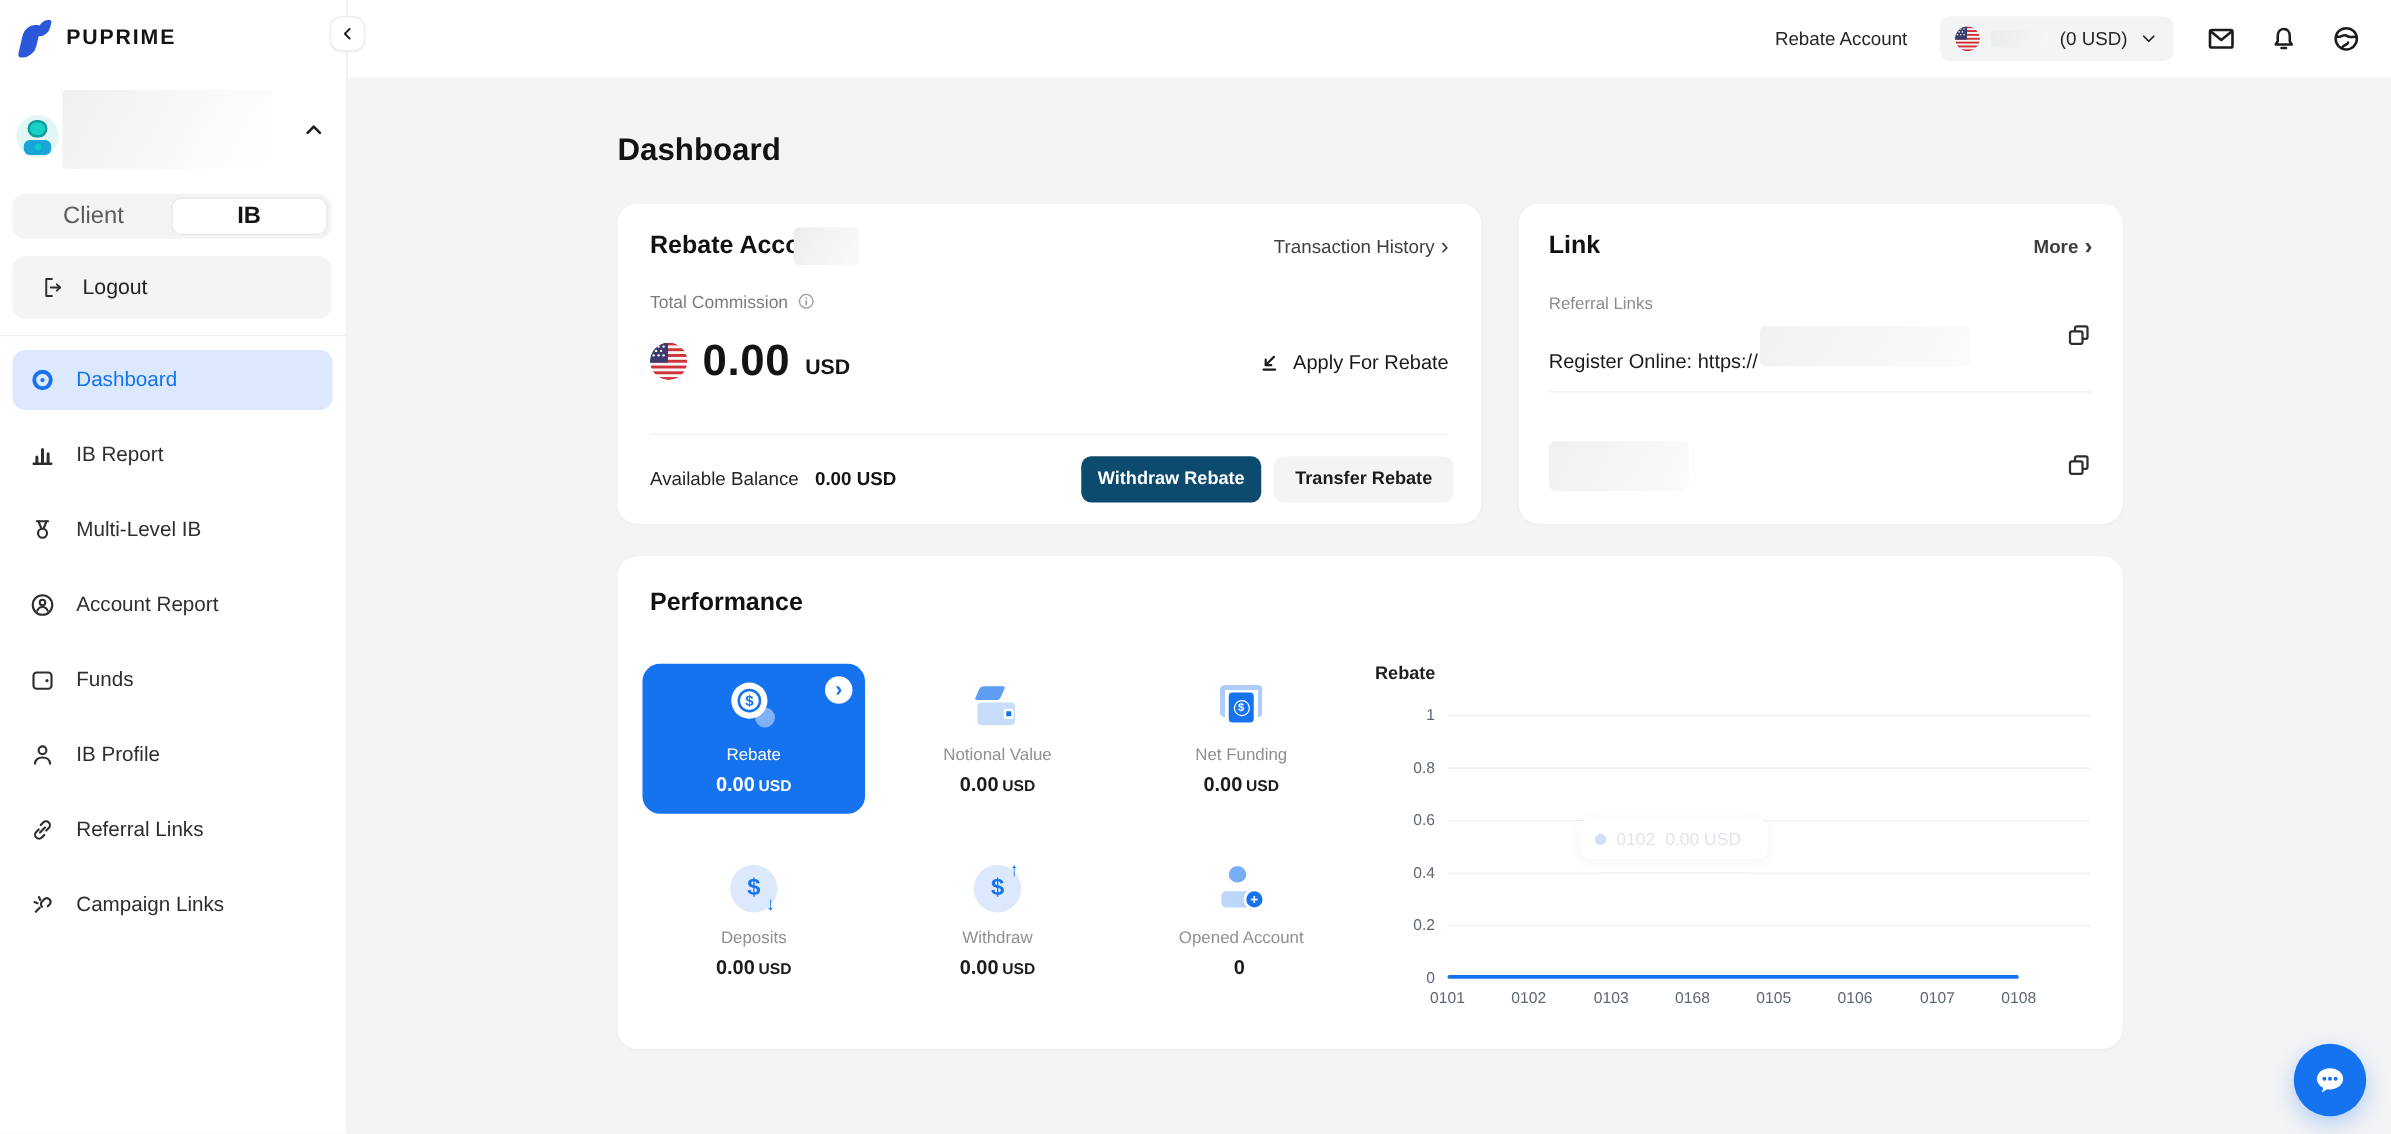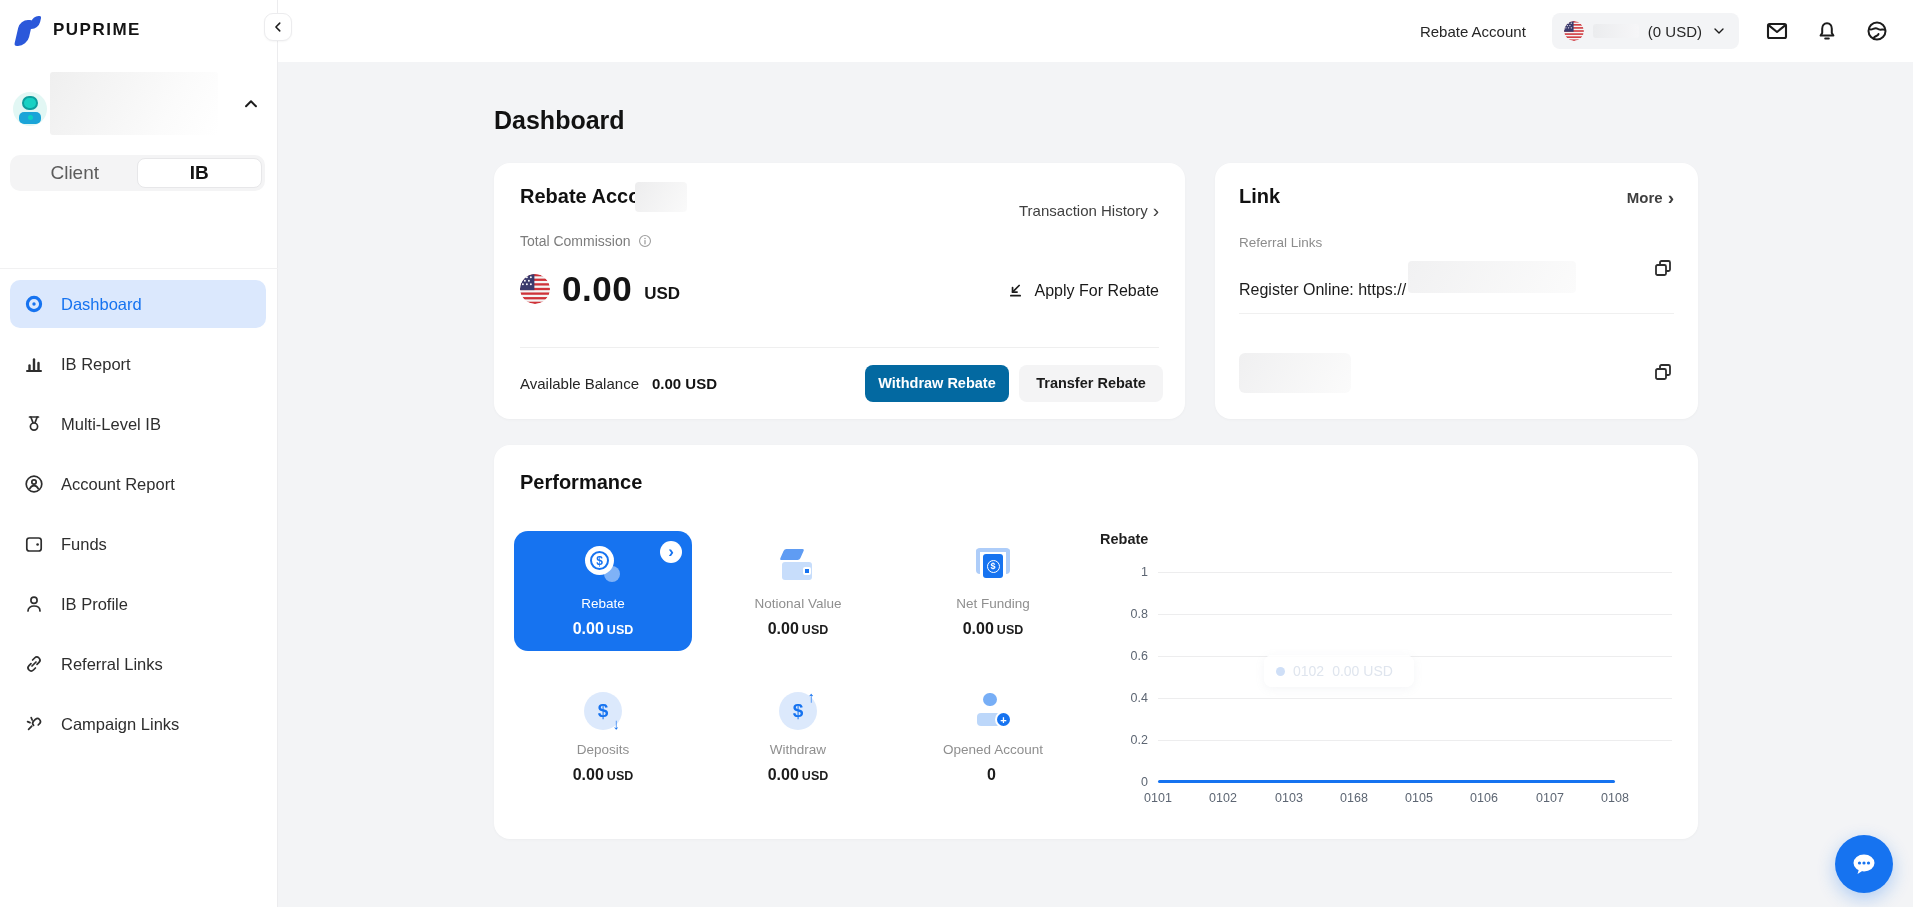--- a/index.html
+++ b/index.html
@@ -54,34 +54,34 @@
   .page-title { margin-top:44px; font-size:25px; font-weight:700; color:#121212; }
 
   .cards-row { margin-top:28px; display:flex; gap:30px; }
   .card { background:#fff; border-radius:16px; position:relative; box-shadow:0 1px 3px rgba(16,24,40,.03); }
   .rebate-card { width:691px; height:256px; }
   .link-card { width:483px; height:256px; }
 
   .rc-title { position:absolute; left:26px; top:22px; font-size:20px; font-weight:700; color:#111; }
   .redact-id { position:absolute; left:141px; top:19px; width:52px; height:30px; border-radius:4px; background:linear-gradient(120deg,#ededee,#fafafa); }
   .text-link { display:flex; align-items:center; gap:5px; font-size:15px; color:#3f3f3f; cursor:pointer; }
-  .rc-history { position:absolute; right:26px; top:39px;justify-content:space-between; }
+  .rc-history { position:absolute; right:26px; top:26px;justify-content:space-between; }
   .chev-glyph { font-size:19px; line-height:14px; color:#3f3f3f; }
   .rc-commission { position:absolute; left:26px; top:70px; display:flex; align-items:center; gap:7px; font-size:14px; color:#7c7c7c; }
   .rc-amount { position:absolute; left:26px; top:106px; display:flex; align-items:center; gap:12px; }
   .flag-lg { width:30px; height:30px; border-radius:50%; overflow:hidden; flex:0 0 auto; }
   .amt-big { font-size:35px; font-weight:700; color:#141414; letter-spacing:.5px; }
   .amt-cur { font-size:17px; font-weight:700; color:#141414; align-self:flex-end; margin-bottom:5px; }
   .rc-apply { position:absolute; right:26px; top:118px; display:flex; align-items:center; gap:9px; font-size:16px; color:#191919; cursor:pointer; }
   .rc-divider { position:absolute; left:26px; right:26px; top:184px; border-top:1px solid #efefef; }
   .rc-bottom { position:absolute; left:26px; right:22px; top:200px; height:40px; display:flex; align-items:center; }
   .avail-label { font-size:15px; color:#262626; }
   .avail-value { font-size:15px; font-weight:700; color:#141414; margin-left:13px; }
   .btn { height:37px; border-radius:8px; display:flex; align-items:center; justify-content:center; font-size:14.5px; font-weight:600; cursor:pointer; }
-  .btn-primary { background:#0369a1; color:#fff; width:144px; }
+  .btn-primary { background:#0c4a6e; color:#fff; width:144px; }
   .btn-gray { background:#f4f4f5; color:#1b1b1b; width:144px; }
   .rc-bottom .btn-primary { margin-left:auto; }
   .rc-bottom .btn-gray { margin-left:10px; }
 
   .lc-title { position:absolute; left:24px; top:22px; font-size:20px; font-weight:700; color:#111; }
   .lc-more { position:absolute; right:24px; top:26px;font-weight:bold; }
   .lc-sub { font-size:13.5px; color:#8c8c8c; }
   .lc-ref-label { position:absolute; left:24px; top:72px; }
   .lc-ref-row { position:absolute; left:24px; top:92px; display:flex; align-items:center; }
   .lc-ref-text { font-size:16px; color:#1b1b1b;margin-top:26px; }
@@ -232,20 +232,28 @@
     <svg class="user-caret" viewBox="0 0 20 20">
         <path class="ic ic-dark" style="stroke-width:2.2" d="M4.5 12.5 L10 7 L15.5 12.5"></path>
       </svg>
   </div>
 
   <div class="seg-toggle">
     <div class="seg">Client</div>
     <div class="seg active">IB</div>
   </div>
 
+  <div class="logout-btn">
+    <svg width="20" height="20" viewBox="0 0 22 22">
+        <path class="ic" d="M10.5 3.5 H5.5 V18.5 H10.5"></path>
+        <path class="ic" d="M9.5 11 H17.5"></path>
+        <path class="ic" d="M14.8 8.2 L17.6 11 L14.8 13.8"></path>
+      </svg>
+    <span>Logout</span>
+  </div>
   <div class="side-divider"></div>
 
   <div class="menu">
     <div class="menu-item active">
       <span class="mi-icon">
           <svg viewBox="0 0 22 22" width="22" height="22">
             <circle class="ic ic-blue" style="stroke-width:3.1" cx="11" cy="11" r="6.6"></circle>
             <circle cx="11" cy="11" r="1.7" fill="#1673f0"></circle>
           </svg>
         </span>

